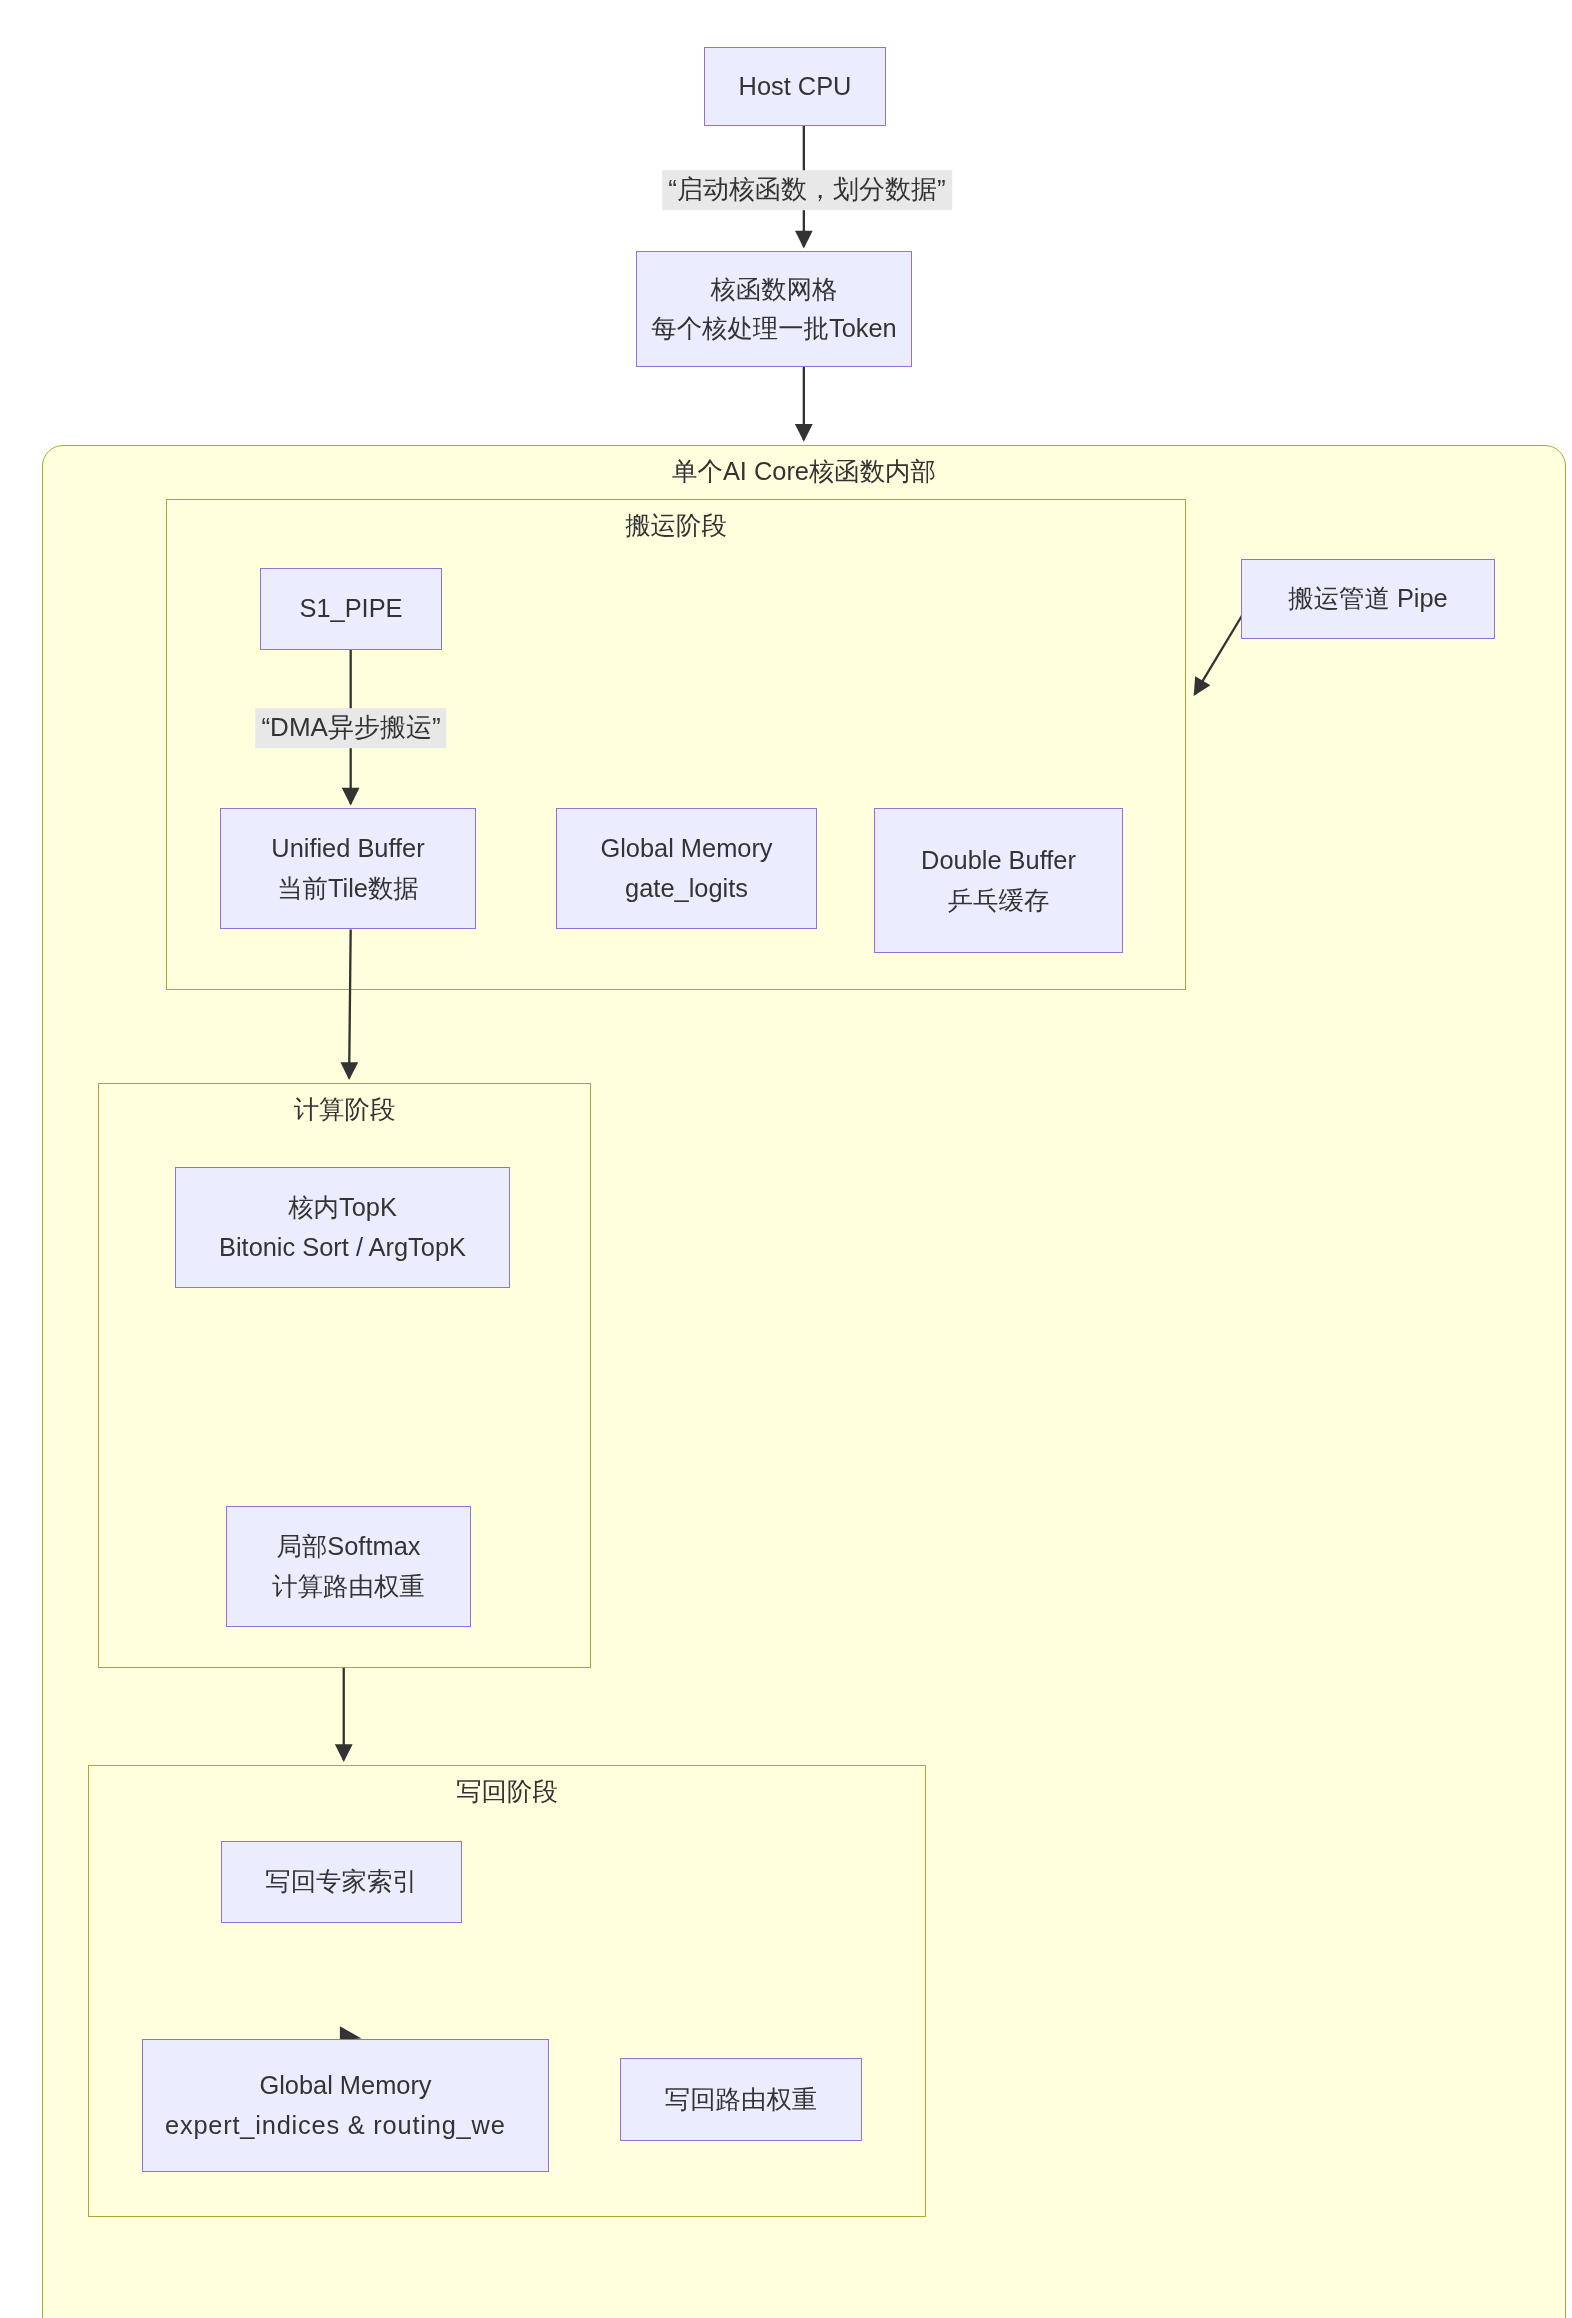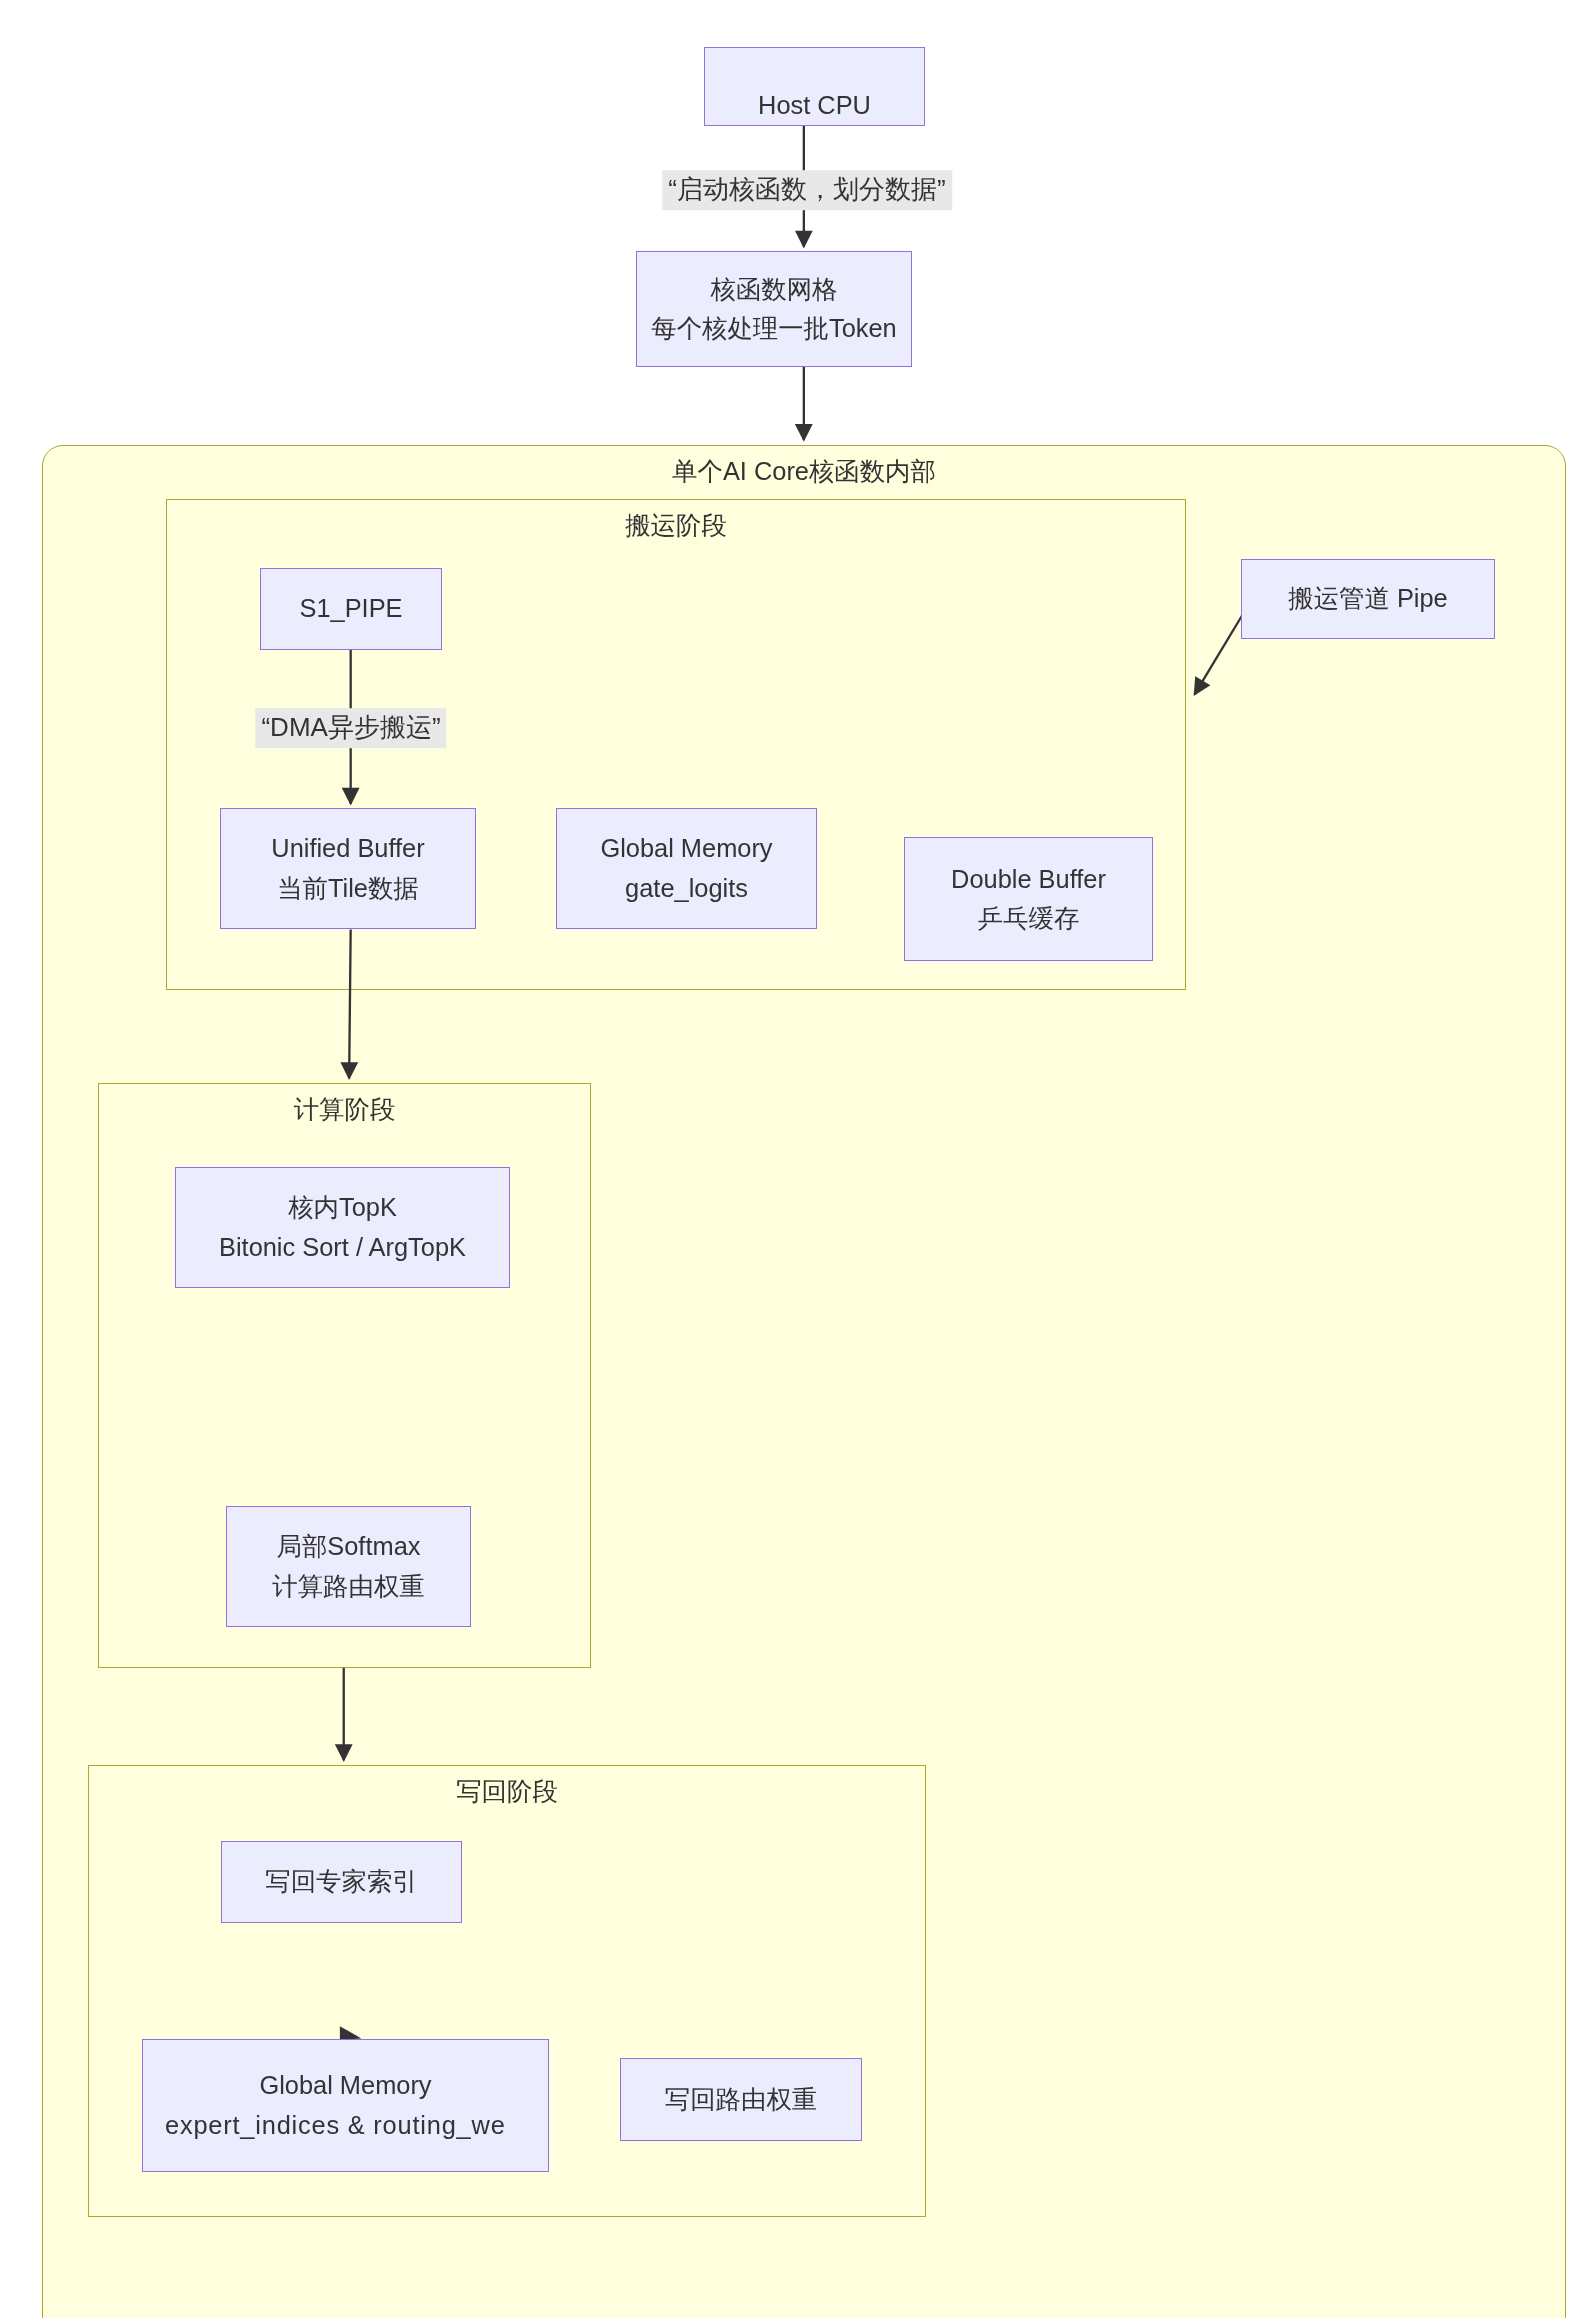--- a/index.html
+++ b/index.html
@@ -53,21 +53,21 @@
     <line x1="455" y1="843" x2="455" y2="1043" stroke="#333333" stroke-width="3" marker-end="url(#arrow)"></line>
     <line x1="1612" y1="798" x2="1550" y2="901" stroke="#333333" stroke-width="3" marker-end="url(#arrow)"></line>
     <line x1="455" y1="1206" x2="453" y2="1399" stroke="#333333" stroke-width="3" marker-end="url(#arrow)"></line>
     <line x1="446" y1="2164" x2="446" y2="2284" stroke="#333333" stroke-width="3" marker-end="url(#arrow)"></line>
     <path d="M441,2629 L469,2645 L441,2647 Z" fill="#333333"></path>
   </svg>
 
   <span class="edge-label" style="left:807px;top:190px;padding-left:6px;">“启动核函数，划分数据”</span>
   <span class="edge-label" style="left:351px;top:728px;">“DMA异步搬运”</span>
 
-  <div class="node" style="left:704px;top:47px;width:221px;height:79px;justify-content:flex-end;">
+  <div class="node" style="left:704px;top:47px;width:182px;height:79px;">
     <span class="nline">Host CPU</span>
   </div>
 
   <div class="node" style="left:636px;top:251px;width:276px;height:116px;">
     <span class="nline">核函数网格</span>
     <span class="nline">每个核处理一批Token</span>
   </div>
 
   <div class="node" style="left:260px;top:568px;width:182px;height:82px;">
     <span class="nline">S1_PIPE</span>
@@ -76,21 +76,21 @@
   <div class="node" style="left:220px;top:808px;width:256px;height:121px;">
     <span class="nline">Unified Buffer</span>
     <span class="nline">当前Tile数据</span>
   </div>
 
   <div class="node" style="left:556px;top:808px;width:261px;height:121px;">
     <span class="nline">Global Memory</span>
     <span class="nline">gate_logits</span>
   </div>
 
-  <div class="node" style="left:904px;top:808px;width:249px;height:124px;margin-top:29px;">
+  <div class="node" style="left:874px;top:808px;width:249px;height:145px;">
     <span class="nline">Double Buffer</span>
     <span class="nline">乒乓缓存</span>
   </div>
 
   <div class="node" style="left:1241px;top:559px;width:254px;height:80px;">
     <span class="nline">搬运管道 Pipe</span>
   </div>
 
   <div class="node" style="left:175px;top:1167px;width:335px;height:121px;">
     <span class="nline">核内TopK</span>

